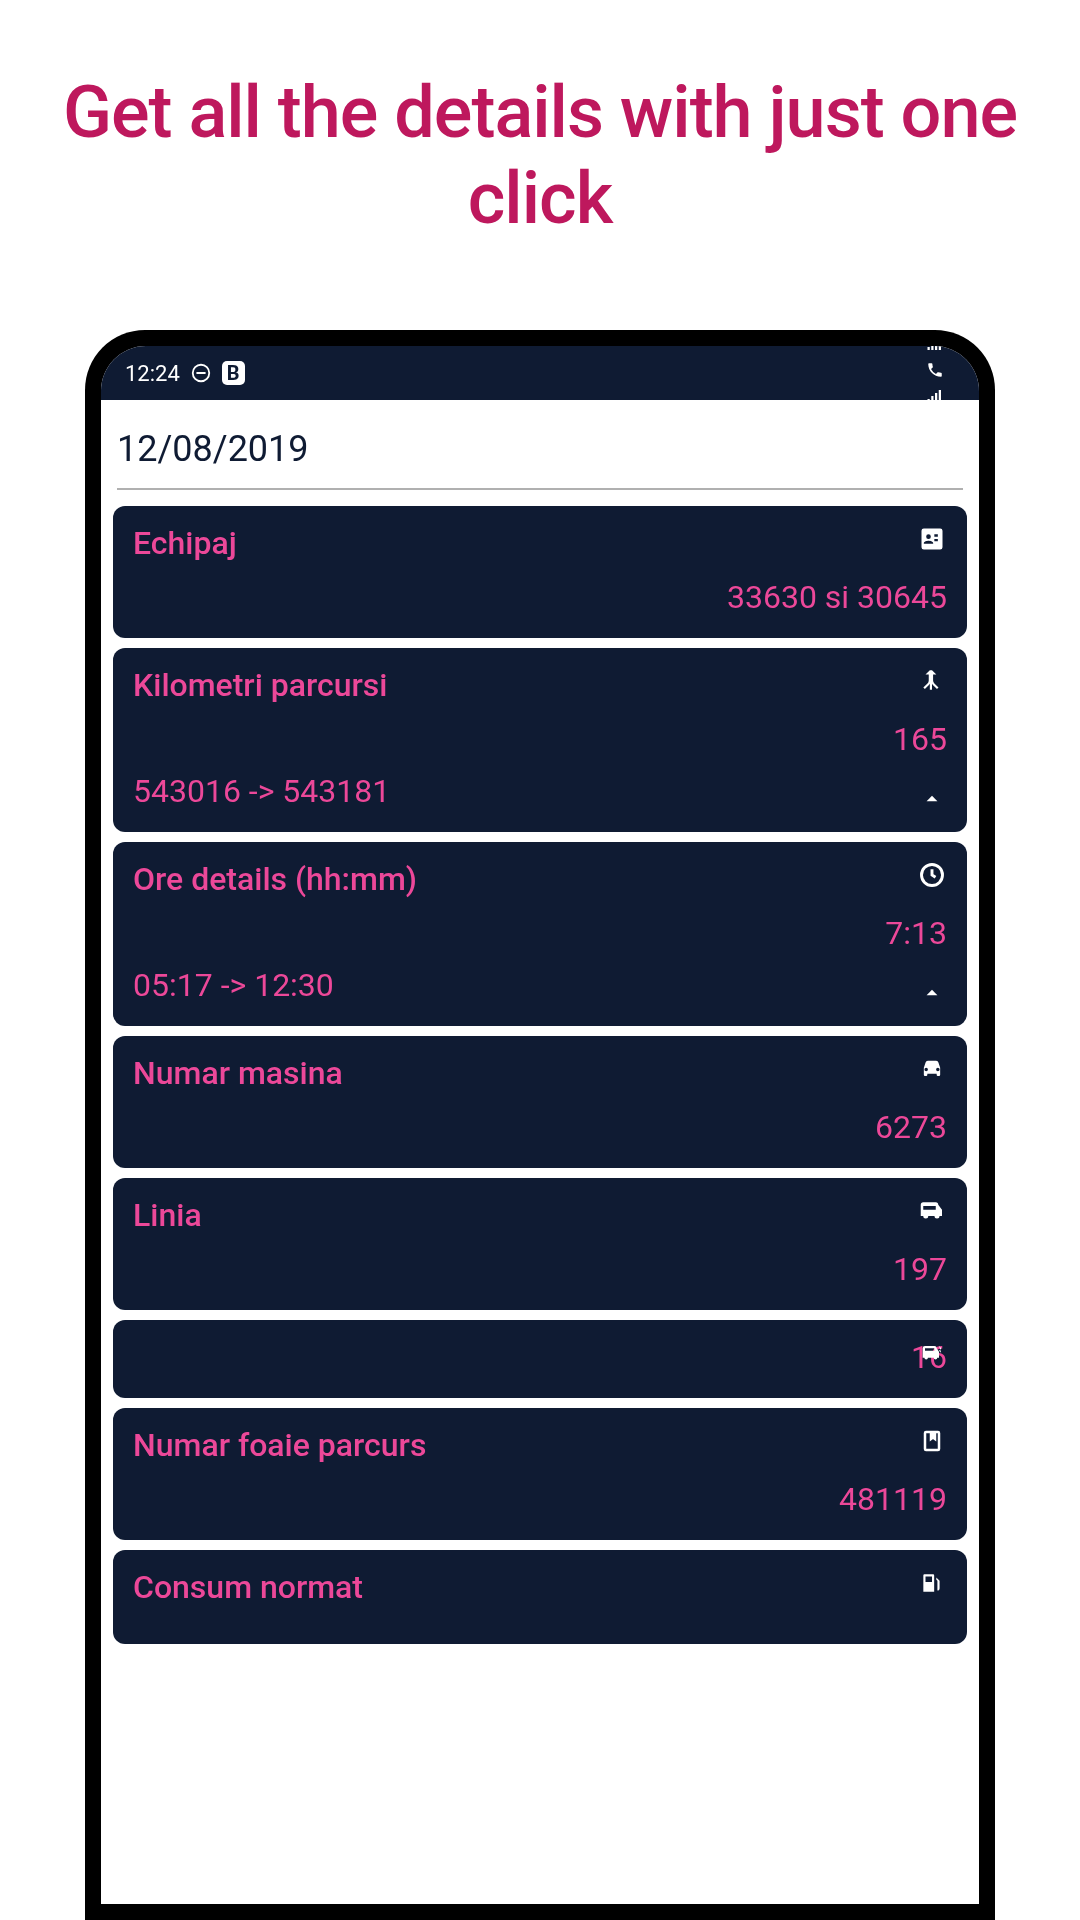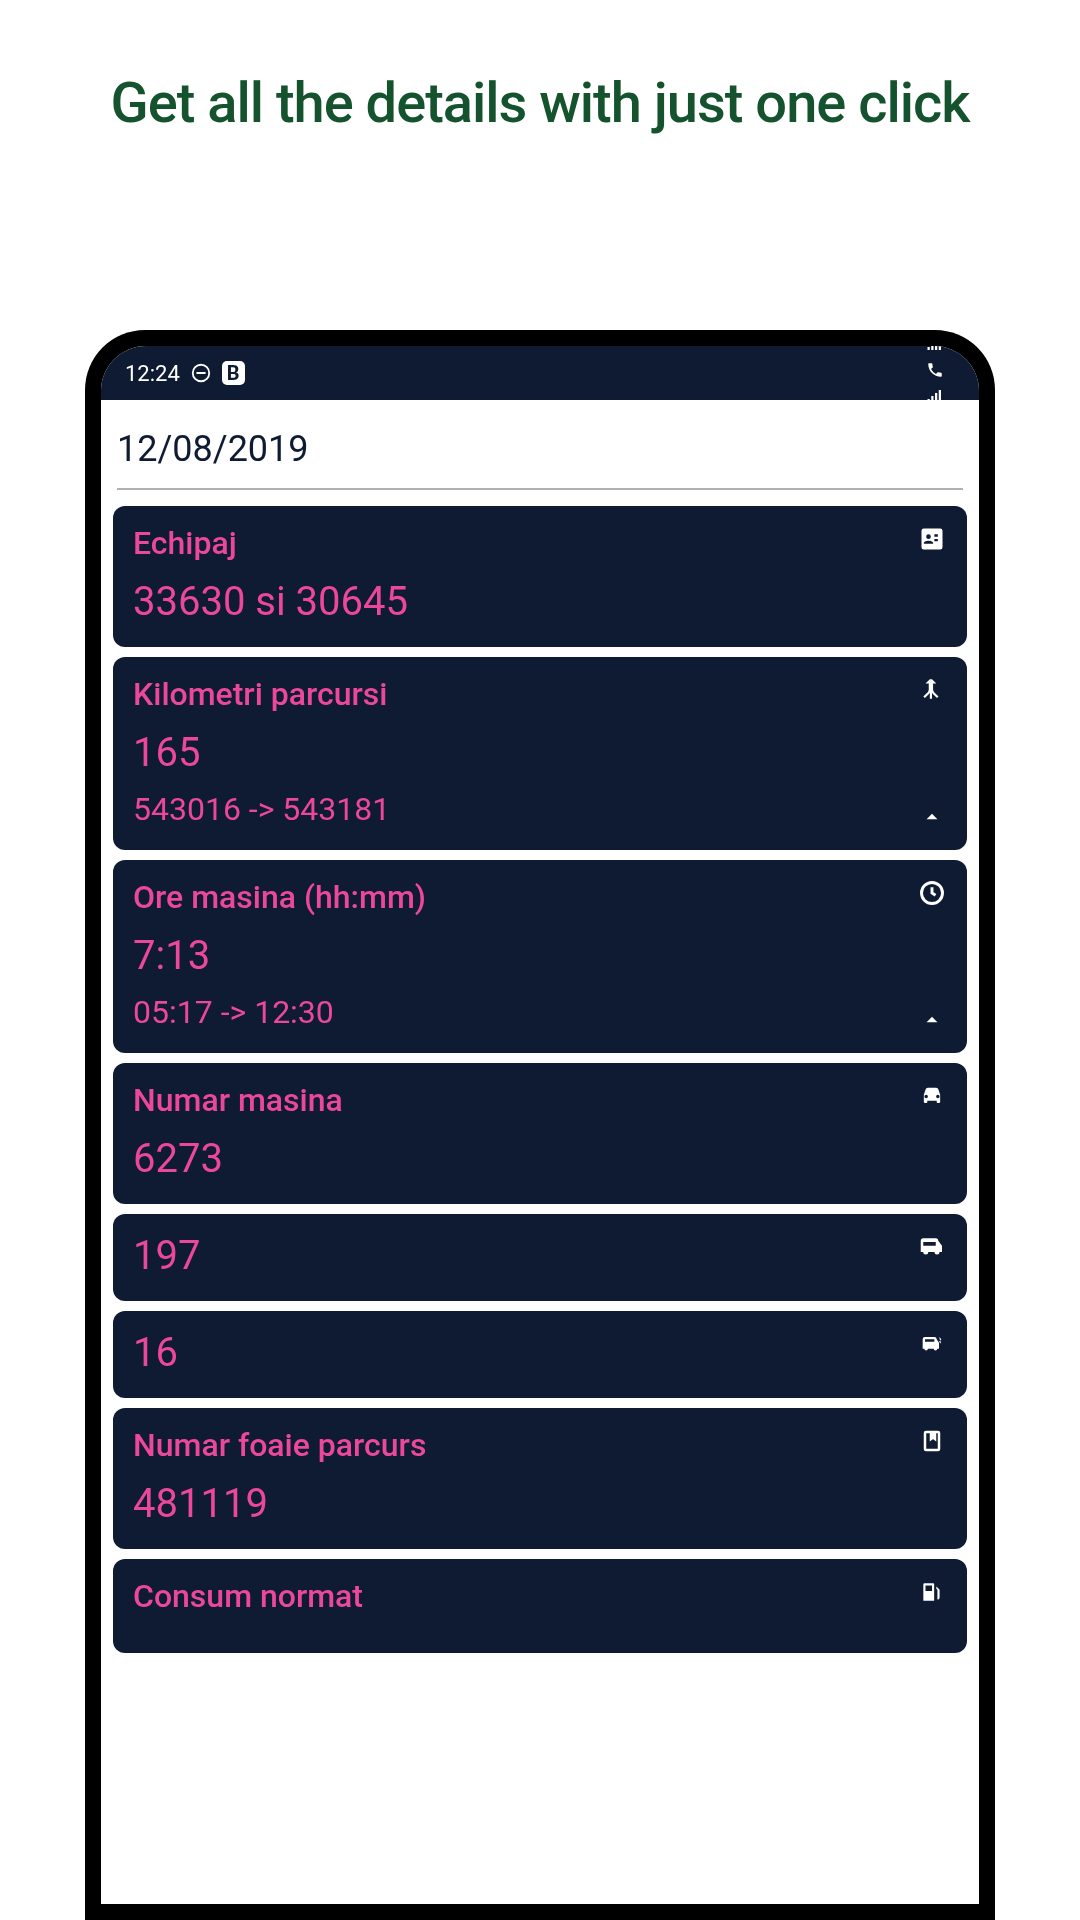--- a/index.html
+++ b/index.html
@@ -9,23 +9,23 @@
     }
     body {
       font-family: -apple-system, BlinkMacSystemFont, 'Segoe UI', Roboto, sans-serif;
       background: #ffffff;
       width: 1080px;
       height: 1920px;
       position: relative;
     }
     .promo-text {
       text-align: center;
-      font-size: 56px;
+      font-size: 72px;
       font-weight: 500;
-      color: #14532d;
+      color: #be185d;
       padding: 70px 40px 0;
       line-height: 1.2;
       letter-spacing: -1px;
     }
     .phone-frame {
       position: absolute;
       top: 330px;
       left: 85px;
       width: 910px;
       height: 1590px;
@@ -96,22 +96,22 @@
       position: absolute;
       top: 18px;
       right: 20px;
       width: 30px;
       height: 30px;
       display: flex;
       align-items: center;
       justify-content: center;
     }
     .card-value {
-      text-align: left;
-      font-size: 40px;
+      text-align: right;
+      font-size: 32px;
       font-weight: 400;
     }
     .card-subvalue {
       font-size: 32px;
       font-weight: 400;
       margin-top: 14px;
     }
     .expand-icon {
       position: absolute;
       bottom: 18px;
@@ -224,21 +224,21 @@
         <div class="card-value">165</div>
         <div class="card-subvalue">543016 -&gt; 543181</div>
         <div class="expand-icon">
           <svg width="26" height="26" viewBox="0 0 24 24" fill="#fff">
               <path d="M7 14l5-5 5 5H7z"></path>
             </svg>
         </div>
       </div>
 
       <div class="card">
-        <div class="card-title">Ore masina (hh:mm)</div>
+        <div class="card-title">Ore details (hh:mm)</div>
         <div class="card-icon">
           <svg width="28" height="28" viewBox="0 0 24 24" fill="none" stroke="#fff" stroke-width="2.5">
               <circle cx="12" cy="12" r="9"></circle>
               <path d="M12 7v5l3 2"></path>
             </svg>
         </div>
         <div class="card-value">7:13</div>
         <div class="card-subvalue">05:17 -&gt; 12:30</div>
         <div class="expand-icon">
           <svg width="26" height="26" viewBox="0 0 24 24" fill="#fff">
@@ -251,20 +251,21 @@
         <div class="card-title">Numar masina</div>
         <div class="card-icon">
           <svg width="28" height="28" viewBox="0 0 24 24" fill="#fff">
               <path d="M5 11l1.5-4.5A2 2 0 018.4 5h7.2a2 2 0 011.9 1.5L19 11v6a1 1 0 01-1 1h-1a1 1 0 01-1-1v-1H8v1a1 1 0 01-1 1H6a1 1 0 01-1-1v-6zm2 3a1.5 1.5 0 100-3 1.5 1.5 0 000 3zm10 0a1.5 1.5 0 100-3 1.5 1.5 0 000 3z"></path>
             </svg>
         </div>
         <div class="card-value">6273</div>
       </div>
 
       <div class="card">
+        <div class="card-title">Linia</div>
         <div class="card-icon">
           <svg width="30" height="30" viewBox="0 0 24 24" fill="#fff">
               <path d="M3 7a2 2 0 012-2h10a2 2 0 012 2l3 4v5h-2a2 2 0 11-4 0H9a2 2 0 11-4 0H3V7zm2 1v3h10V8H5z"></path>
             </svg>
         </div>
         <div class="card-value">197</div>
       </div>
 
       <div class="card">
         <div class="card-icon">

